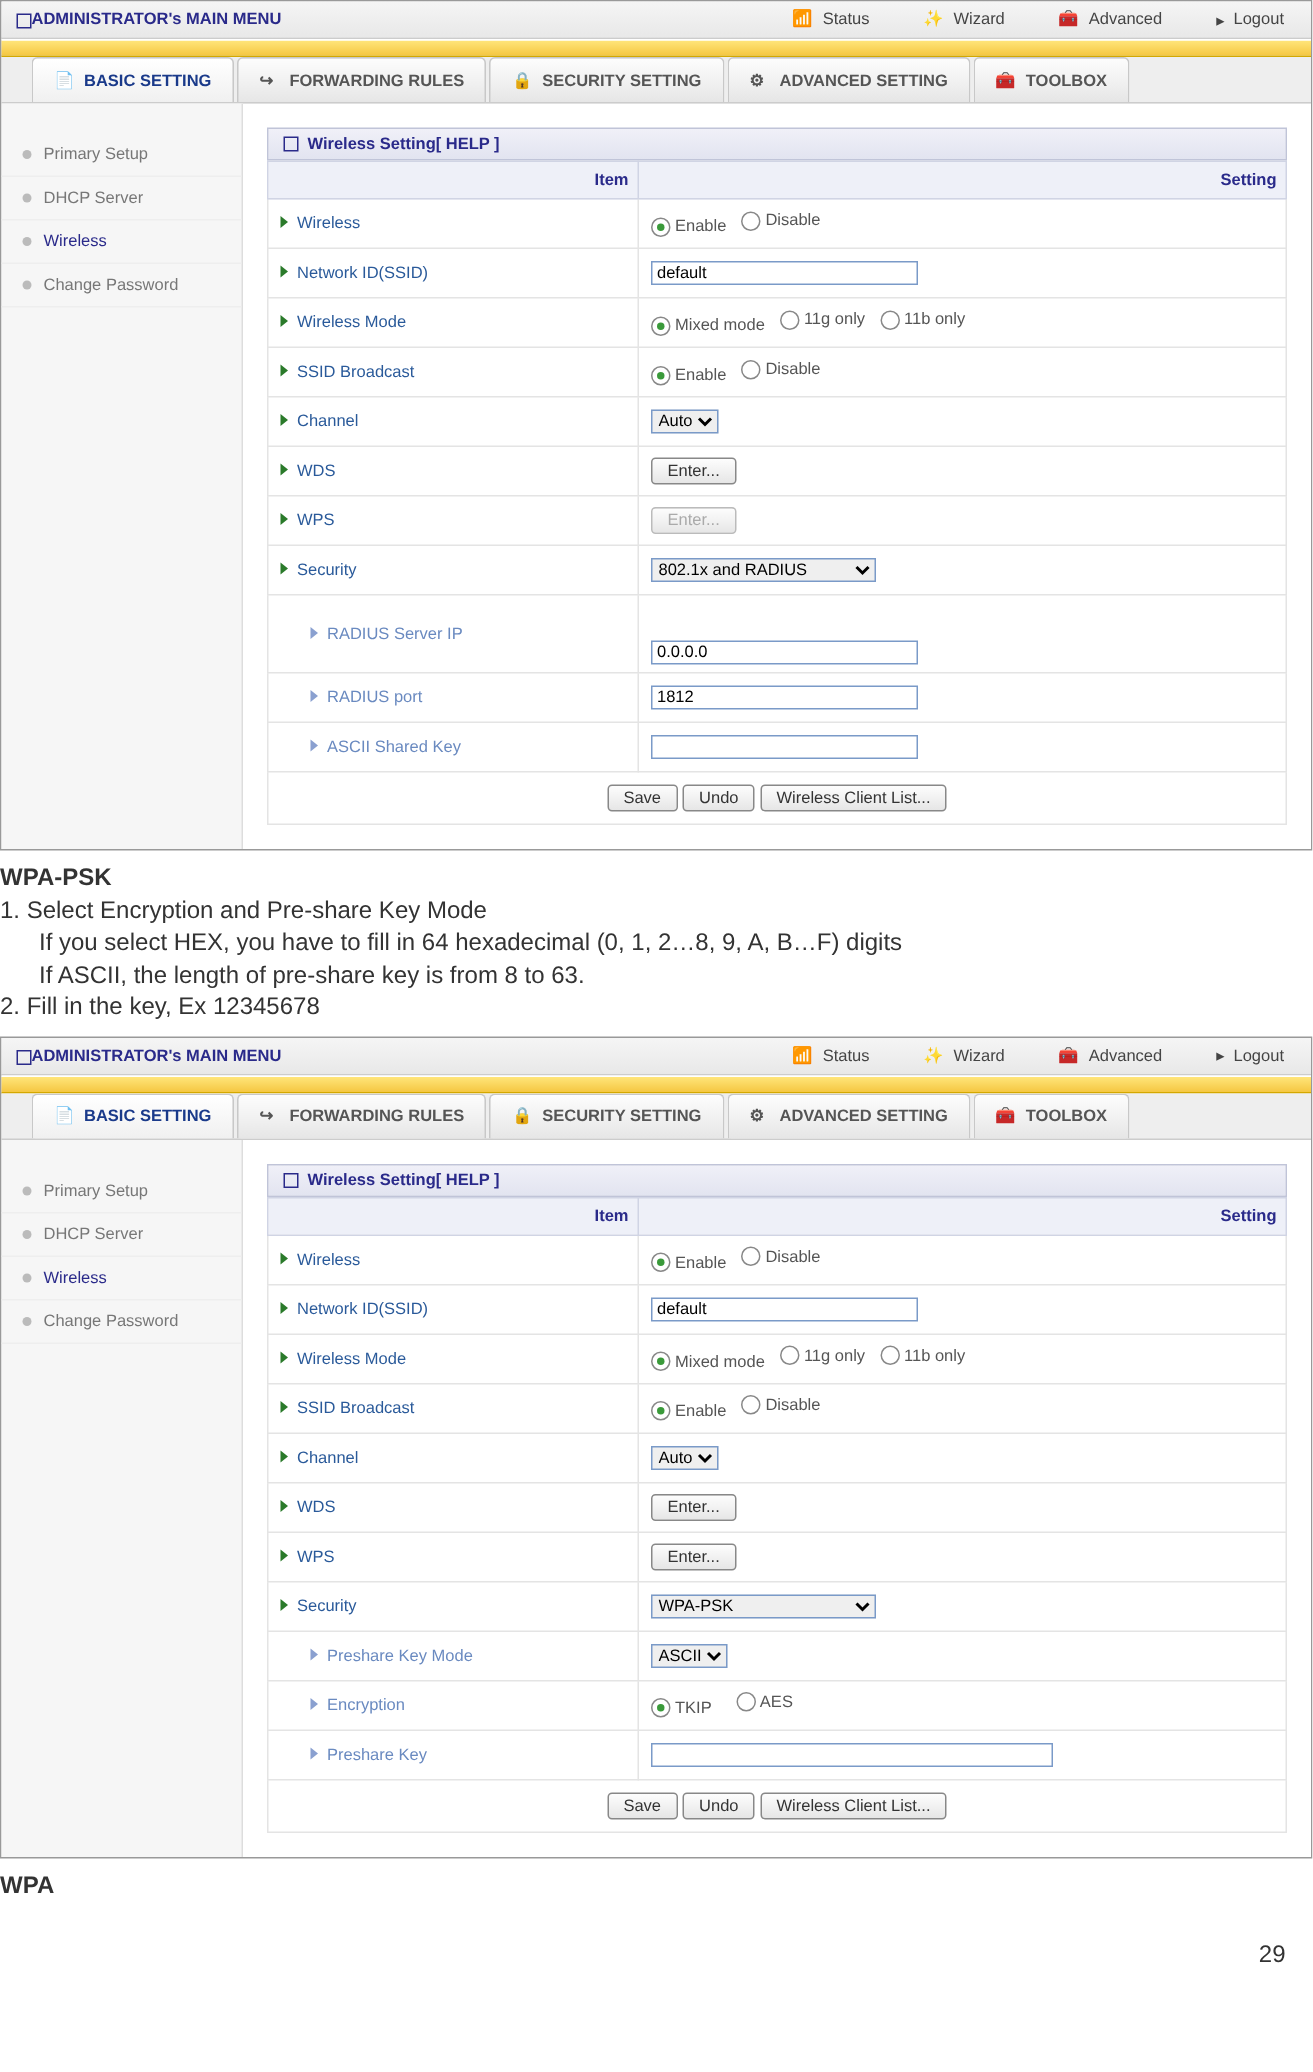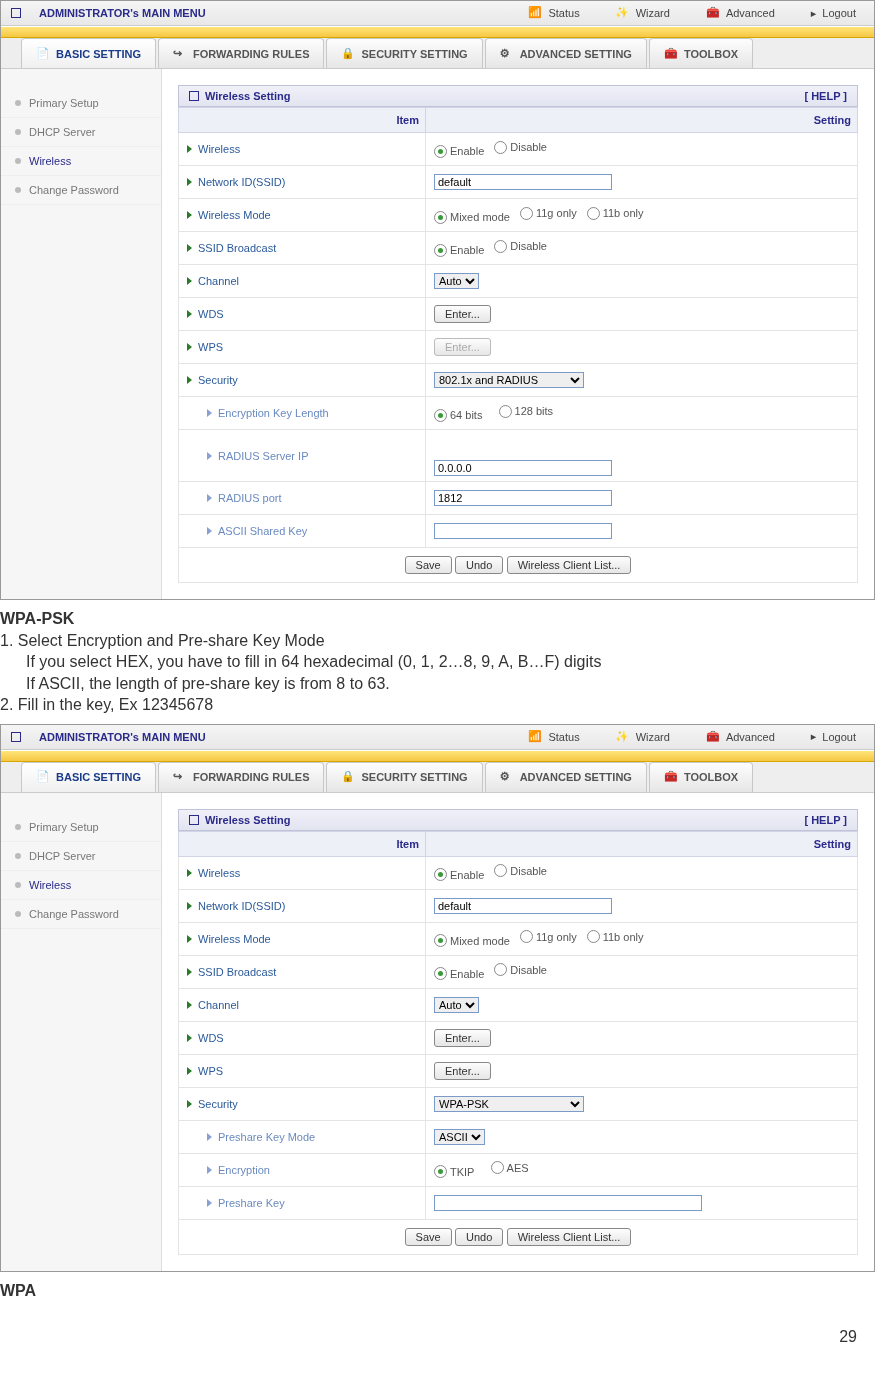--- a/index.html
+++ b/index.html
@@ -22,22 +22,22 @@
     background: linear-gradient(to bottom, #f5f5f5, #e8e8e8);
     border-bottom: 1px solid #ccc;
     height: 24px;
     font-size: 11px;
     color: #2a2a8a;
     font-weight: bold;
   }
   .topbar .title {
     padding: 0 10px;
     display: flex;
-    align-items: center;
-    gap: 18px;
+    align-items: flex-end;
+    gap: 0;
   }
   .topbar .title .square {
     width: 8px; height: 8px; border: 1px solid #2a2a8a; display: inline-block;
   }
   .topbar .sp { flex: 1; }
   .topbar .item {
     padding: 0 18px;
     display: flex;
     align-items: center;
     gap: 6px;
@@ -100,21 +100,21 @@
   .sidebar .bullet {
     width: 6px; height: 6px; background: #bbb; border-radius: 50%; display: inline-block;
   }
   .main {
     flex: 1;
     padding: 16px;
   }
   .panel-head {
     display: flex;
     align-items: center;
-    justify-content: space-between;
+    justify-content: flex-start;
     background: linear-gradient(to bottom, #f0f0f8, #e2e4f0);
     border: 1px solid #c0c4d8;
     padding: 4px 10px;
     font-size: 11px;
     font-weight: bold;
     color: #2a2a8a;
   }
   .panel-head .pt { display: flex; align-items: center; gap: 6px; }
   .panel-head .sq { width: 8px; height: 8px; border: 1px solid #2a2a8a; display:inline-block; }
   table.settings {
@@ -334,30 +334,20 @@
               <td class="label"><span class="caret"></span><span>WDS</span></td>
           <td><button class="btn">Enter...</button></td>
             </tr>
         <tr>
               <td class="label"><span class="caret"></span><span>WPS</span></td>
           <td><button class="btn disabled">Enter...</button></td>
             </tr>
         <tr>
               <td class="label"><span class="caret"></span><span>Security</span></td>
           <td><select style="width:150px"><option>802.1x and RADIUS</option></select></td>
-            </tr>
-        <tr>
-              <td class="label sublabel"><span class="caret sub"></span><span>Encryption Key Length</span></td>
-          <td><span class="radio">
-                  <span class="rad checked"></span>
-                  <span>64 bits</span>
-                </span>&nbsp;&nbsp;<span class="radio">
-                  <span class="rad"></span>
-                  <span>128 bits</span>
-                </span></td>
             </tr>
         <tr>
               <td class="label sublabel"><span class="caret sub"></span><span>RADIUS Server IP</span></td>
           <td><input type="text" style="width: 170px; margin-top: 25px;" value="0.0.0.0"></td>
             </tr>
         <tr>
               <td class="label sublabel"><span class="caret sub"></span><span>RADIUS port</span></td>
           <td><input type="text" style="width: 170px;" value="1812"></td>
             </tr>
         <tr>

